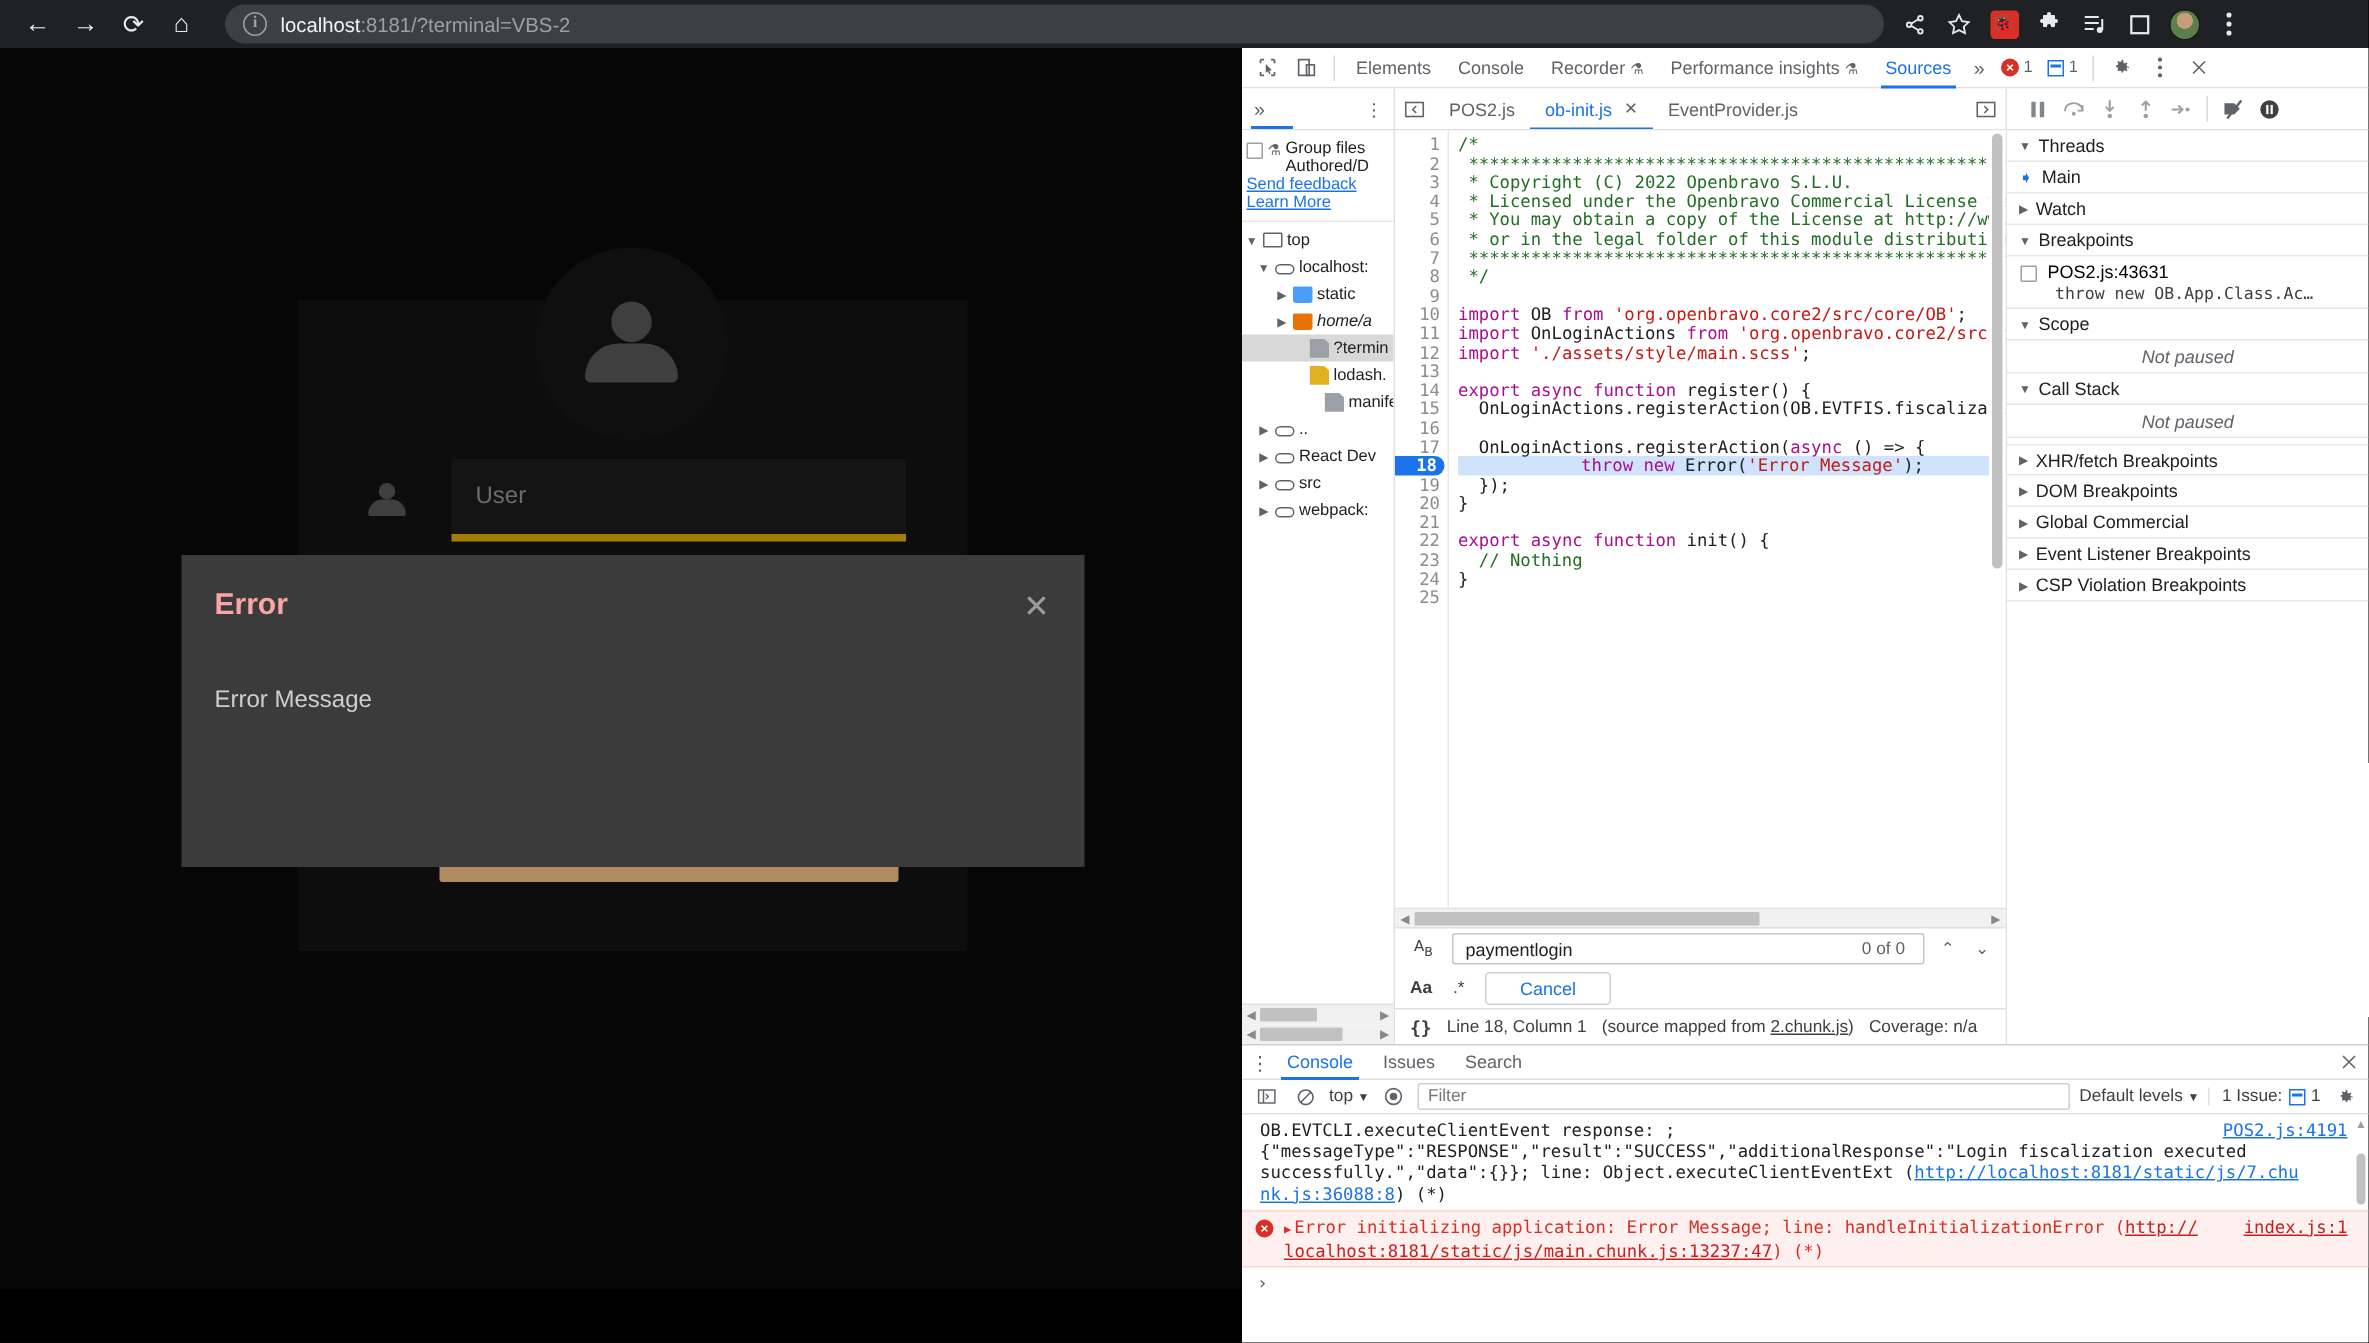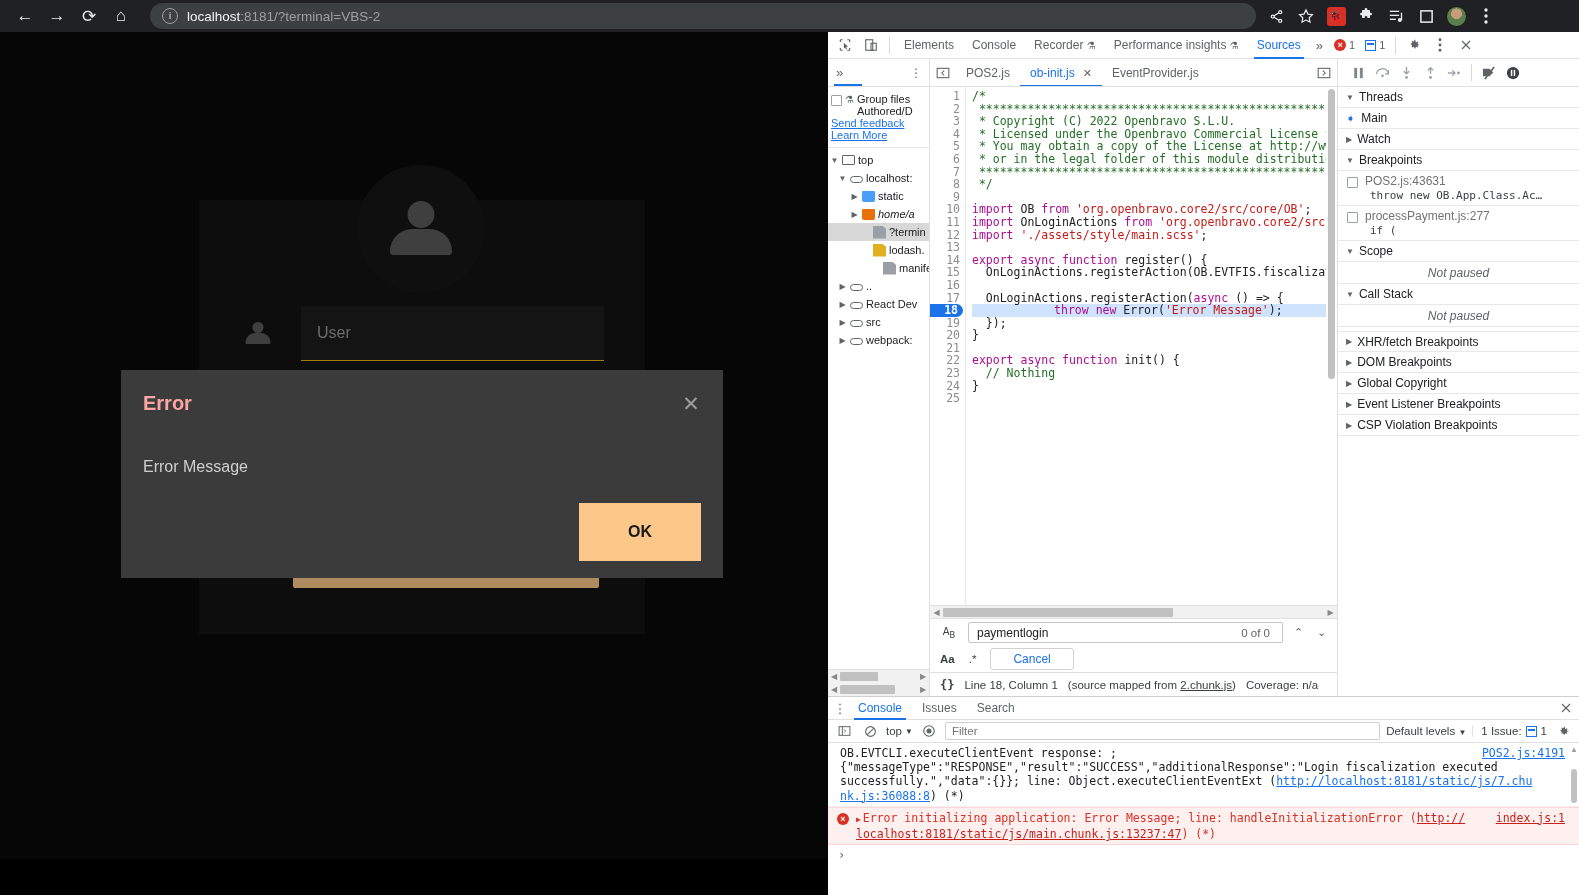--- a/index.html
+++ b/index.html
@@ -78,21 +78,21 @@
   .field-icon .head {
     position:absolute; left:50%; transform:translateX(-50%); top:0;
     width:11px; height:11px; border-radius:50%; background:#5b5b5b;
   }
   .field-icon .body {
     position:absolute; left:50%; transform:translateX(-50%); bottom:2px;
     width:25px; height:11px; background:#5b5b5b; border-radius:12px 12px 2px 2px;
   }
   .user-input {
     width:303px; height:55px; background:#1d1d1d;
-    border:none; border-bottom:1px solid #eab308;
+    border:none; border-bottom:5px solid #eab308;
     color:#9a9a9a; font-size:16px; font-family:"Liberation Sans", sans-serif;
     padding:0 16px;
   }
   .user-input::placeholder { color:#9a9a9a; }
   .login-button {
     position:absolute; left:293px; top:510px; width:306px; height:46px;
     background:#fbc88a; border:none; border-radius:2px;
   }
 
   
@@ -338,21 +338,21 @@
     border-bottom:1px solid #e8e8e8; font-size:12px; color:#202124;
   }
   .sec-tri { font-size:8px; color:#5f6368; }
   .row-item {
     height:21px; display:flex; align-items:center; gap:6px; padding-left:8px;
     border-bottom:1px solid #e8e8e8; font-size:12px; color:#202124;
   }
   .thread-arrow { color:#1a73e8; font-size:11px; }
   .bp-entry { border-bottom:1px solid #e8e8e8; padding:3px 0 3px 0; }
   .bp-top { display:flex; align-items:center; gap:7px; padding-left:9px; }
-  .bp-name { font-size:12px; color:#737373; }
+  .bp-name { font-size:12px; color:#000000; }
   .bp-code {
     font-family:"DejaVu Sans Mono", monospace; font-size:11px; color:#3c4043;
     padding-left:32px; padding-top:1px; white-space:nowrap; overflow:hidden;
   }
   .not-paused {
     height:22px; display:flex; align-items:center; justify-content:center;
     font-style:italic; color:#5f6368; font-size:12px; border-bottom:1px solid #e8e8e8;
   }
 
   
@@ -502,21 +502,20 @@
       </div>
       <input class="user-input" value="" placeholder="User" style="">
     </div>
     <button class="login-button"></button>
 
     <div class="modal-backdrop"></div>
     <div class="modal">
       <div class="modal-title">Error</div>
       <div class="modal-close">✕</div>
       <div class="modal-msg">Error Message</div>
-      <button class="modal-ok">OK</button>
     </div>
   </div>
   <div class="page-bottom-strip"></div>
 
   <div class="devtools">
 
     <div class="dt-topbar">
       <div class="dt-icon-btn">
         <svg width="14" height="14" viewBox="0 0 24 24" fill="none" stroke="#5f6368" stroke-width="2">
             <path d="M4 3h4M4 3v4M20 3h-4M20 3v4M4 21h4M4 21v-4M20 21h-4M20 21v-4"></path>
@@ -813,27 +812,20 @@
           <span>Breakpoints</span>
         </div>
 
         <div class="bp-entry">
           <div class="bp-top">
             <span class="chk"></span>
             <span class="bp-name">POS2.js:43631</span>
           </div>
           <div class="bp-code">throw new OB.App.Class.Ac…</div>
         </div>
-        <div class="bp-entry">
-          <div class="bp-top">
-            <span class="chk"></span>
-            <span class="bp-name">processPayment.js:277</span>
-          </div>
-          <div class="bp-code">if (</div>
-        </div>
 
         <div class="sec-head">
           <span class="sec-tri">▼</span>
           <span>Scope</span>
         </div>
         <div class="not-paused">Not paused</div>
         <div class="sec-head">
           <span class="sec-tri">▼</span>
           <span>Call Stack</span>
         </div>
@@ -842,21 +834,21 @@
         <div class="sec-head" style="margin-top:4px;border-top:1px solid #e8e8e8">
           <span class="sec-tri">▶</span>
           <span>XHR/fetch Breakpoints</span>
         </div>
         <div class="sec-head">
           <span class="sec-tri">▶</span>
           <span>DOM Breakpoints</span>
         </div>
         <div class="sec-head">
           <span class="sec-tri">▶</span>
-          <span>Global Copyright</span>
+          <span>Global Commercial</span>
         </div>
         <div class="sec-head">
           <span class="sec-tri">▶</span>
           <span>Event Listener Breakpoints</span>
         </div>
         <div class="sec-head">
           <span class="sec-tri">▶</span>
           <span>CSP Violation Breakpoints</span>
         </div>
       </div>

